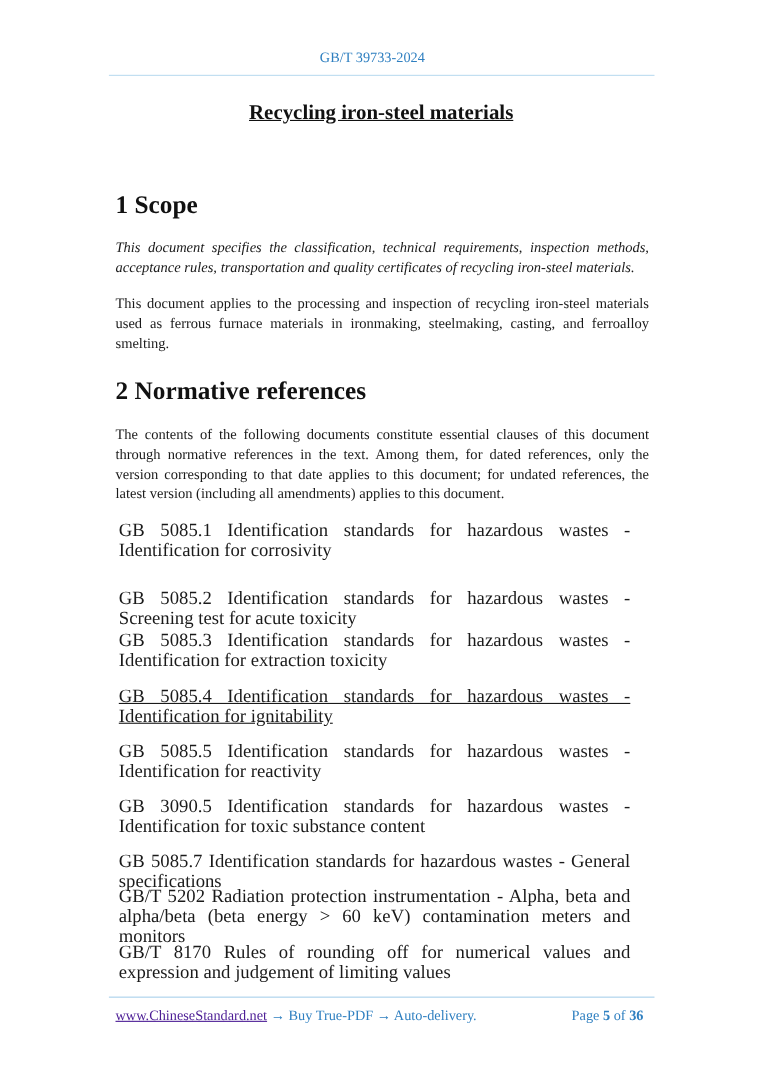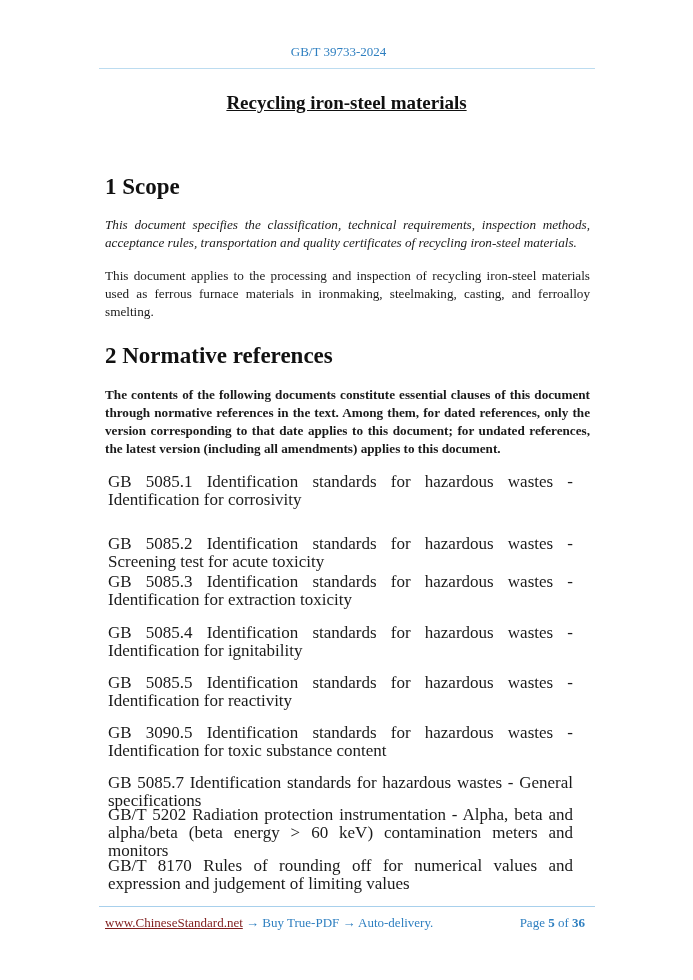--- a/index.html
+++ b/index.html
@@ -9,21 +9,21 @@
                    font-size: 13px; color: #2e7fc0; }
     .header-rule { position: absolute; top: 68px; left: 99px; width: 496px; height: 1px; background: #bcdcf0; }
     .doc-title { position: absolute; top: 92px; left: 0; width: 693px; text-align: center;
                  font-size: 19px; font-weight: bold; color: #111; text-decoration: underline; }
     .content { position: absolute; left: 105px; width: 485px; }
     h2 { font-size: 23px; font-weight: bold; margin: 0; color: #111; }
     p.body { font-size: 13.2px; line-height: 18px; margin: 0; text-align: justify; }
     .ref { position: absolute; left: 108px; width: 465px; font-size: 17px; line-height: 18px; text-align: justify; margin: 0; }
     .footer-rule { position: absolute; top: 906px; left: 99px; width: 496px; height: 1px; background: #a8d0ec; }
     .footer { position: absolute; top: 915px; left: 105px; width: 480px; font-size: 13px; color: #2e7fc0; }
-    .footer .link { text-decoration: underline; color: #7f1d1d; cursor: pointer; }
+    .footer .link { text-decoration: underline; color: #4c1d95; cursor: pointer; }
     .footer .page { position: absolute; right: 0; top: 0; }
     .footer .page b { font-weight: bold; }
   </style>
 </head>
 <body>
 
 <div class="header-code">GB/T 39733-2024</div>
 <div class="header-rule"></div>
 
 <div class="doc-title">Recycling iron-steel materials</div>
@@ -34,28 +34,28 @@
 <div class="content" style="top:216px;font-style:italic;">
   <p class="body">This document specifies the classification, technical requirements, inspection methods, acceptance rules, transportation and quality certificates of recycling iron-steel materials.</p>
 </div>
 <div class="content" style="top:267px;">
   <p class="body">This document applies to the processing and inspection of recycling iron-steel materials used as ferrous furnace materials in ironmaking, steelmaking, casting, and ferroalloy smelting.</p>
 </div>
 
 <div class="content" style="top:343px;">
   <h2>2 Normative references</h2>
 </div>
-<div class="content" style="top:386px;font-weight:bold;">
+<div class="content" style="top:386px;">
   <p class="body">The contents of the following documents constitute essential clauses of this document through normative references in the text. Among them, for dated references, only the version corresponding to that date applies to this document; for undated references, the latest version (including all amendments) applies to this document.</p>
 </div>
 
 <p class="ref" style="top:473px;">GB 5085.1 Identification standards for hazardous wastes - Identification for corrosivity</p>
 <p class="ref" style="top:523px;margin-top:12px;">GB 5085.2 Identification standards for hazardous wastes - Screening test for acute toxicity</p>
 <p class="ref" style="top:573px;">GB 5085.3 Identification standards for hazardous wastes - Identification for extraction toxicity</p>
-<p class="ref" style="top:624px;">GB 5085.4 Identification standards for hazardous wastes - Identification for ignitability</p>
+<p class="ref" style="top:624px;text-decoration:underline;">GB 5085.4 Identification standards for hazardous wastes - Identification for ignitability</p>
 <p class="ref" style="top:674px;">GB 5085.5 Identification standards for hazardous wastes - Identification for reactivity</p>
 <p class="ref" style="top:724px;">GB 3090.5 Identification standards for hazardous wastes - Identification for toxic substance content</p>
 <p class="ref" style="top:774px;">GB 5085.7 Identification standards for hazardous wastes - General specifications</p>
 <p class="ref" style="top:806px;">GB/T 5202 Radiation protection instrumentation - Alpha, beta and alpha/beta (beta energy &gt; 60 keV) contamination meters and monitors</p>
 <p class="ref" style="top:857px;">GB/T 8170 Rules of rounding off for numerical values and expression and judgement of limiting values</p>
 
 <div class="footer-rule"></div>
 <div class="footer">
   <span class="link">www.ChineseStandard.net</span><span> → Buy True-PDF → Auto-delivery.</span>
   <span class="page">

